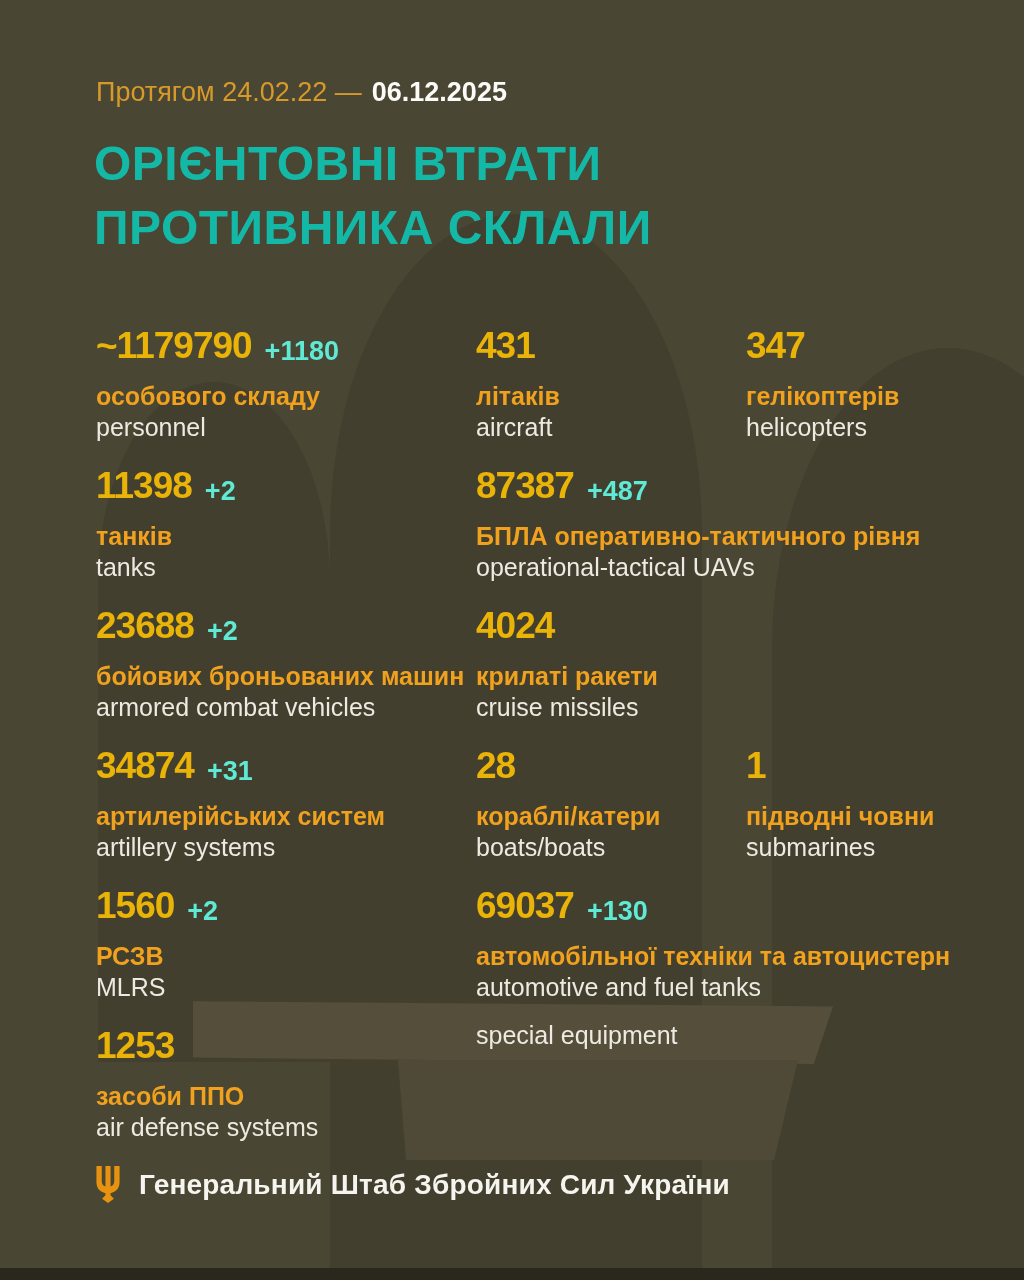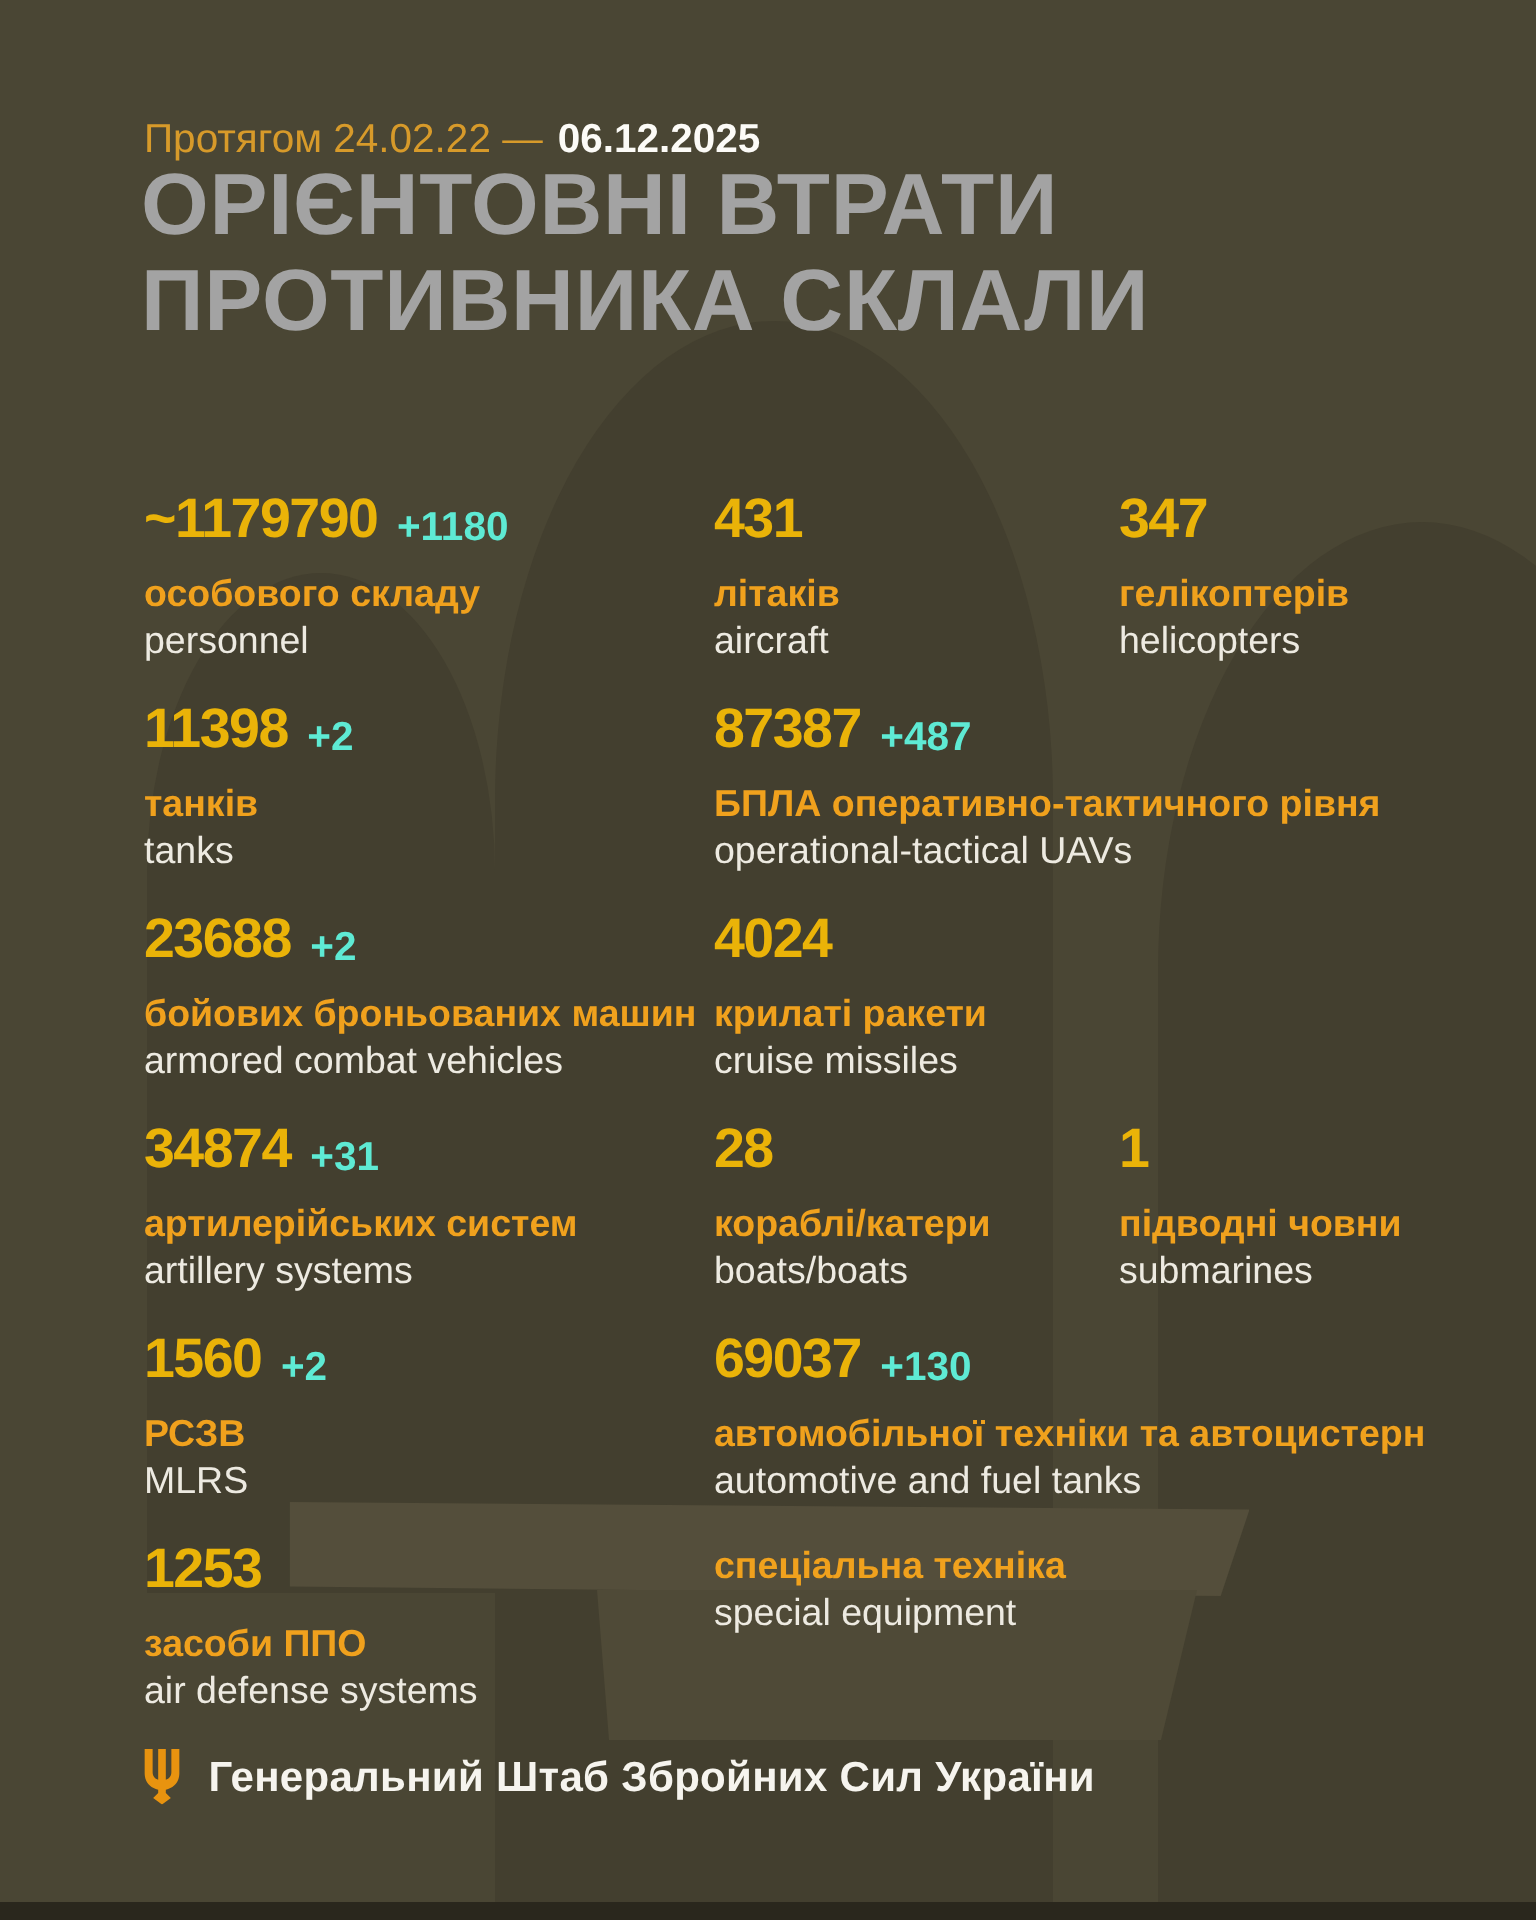--- a/index.html
+++ b/index.html
@@ -22,22 +22,22 @@
     position:absolute; left:398px; top:1060px; width:400px; height:100px;
     background:#4F4A37; clip-path:polygon(0 0, 100% 0, 94% 100%, 2% 100%);
   }
 
   .content { position:absolute; inset:0; }
 
   .date-line { position:absolute; left:96px; top:76px; font-size:27px; line-height:32px; white-space:nowrap; }
   .date-prefix { color:#D79A2A; font-weight:500; margin-right:10px; }
   .date-value  { color:#FCFBF7; font-weight:700; }
 
-  .title { position:absolute; left:94px; top:105px; color:#a3a3a3; font-weight:700;
-           font-size:58px; line-height:64px; letter-spacing:0.5px; white-space:nowrap; }
+  .title { position:absolute; left:94px; top:132px; color:#14b8a6; font-weight:700;
+           font-size:48px; line-height:64px; letter-spacing:0.5px; white-space:nowrap; }
 
   .stats { position:absolute; left:96px; top:320px; width:912px; }
   .row { display:grid; grid-template-columns:380px 270px 1fr; height:140px; align-items:start; }
 
   .stat { white-space:nowrap; }
   .num-line { display:flex; align-items:flex-end; gap:13px; }
   .num   { font-size:37px; font-weight:700; color:#eab308; line-height:52px; letter-spacing:-1px; }
   .delta { font-size:27px; font-weight:700; color:#5eead4; line-height:41px; letter-spacing:0; }
   .label-uk { margin-top:9px; font-size:25px; font-weight:700; color:#F0A11D; line-height:31px; }
   .label-en { font-size:25px; font-weight:400; color:#EDEAE1; line-height:31px; }
@@ -178,21 +178,20 @@
 
       <div class="row">
         <div class="stat">
           <div class="num-line">
               <span class="num">1253</span>
             </div>
           <div class="label-uk">засоби ППО</div>
           <div class="label-en">air defense systems</div>
         </div>
         <div class="stat">
-          <div class="label-uk">спеціальна техніка</div>
           <div class="label-en">special equipment</div>
         </div>
       </div>
 
     </div>
 
     <div class="footer">
       <span>
         <svg class="trident" width="28" height="37" viewBox="0 0 24 32" aria-hidden="true">
           <path fill="#E8930F" d="M2 0h4.6v13.4c0 2.2 1.3 3.7 3.2 4.3V0h4.4v17.7c1.9-.6 3.2-2.1 3.2-4.3V0H22v14c0 5-3.1 8.3-7.8 9.5v1.9l2.9 2.9-5.1 3.7-5.1-3.7 2.9-2.9v-1.9C5.1 22.3 2 19 2 14z"></path>

